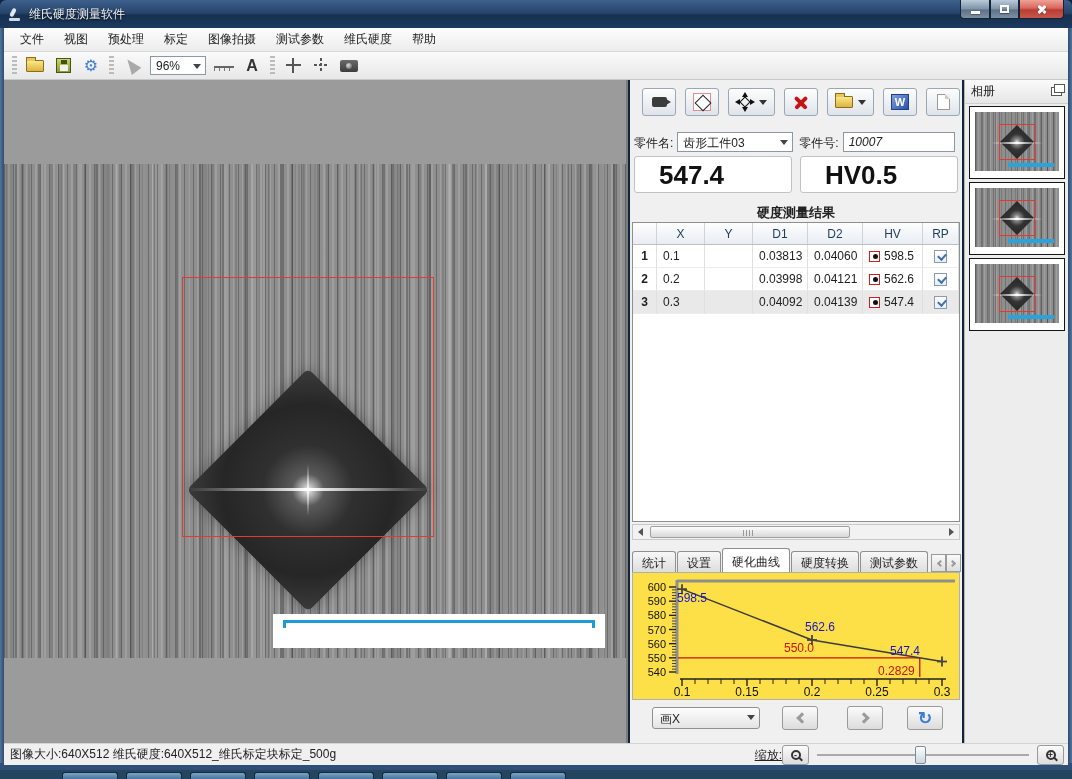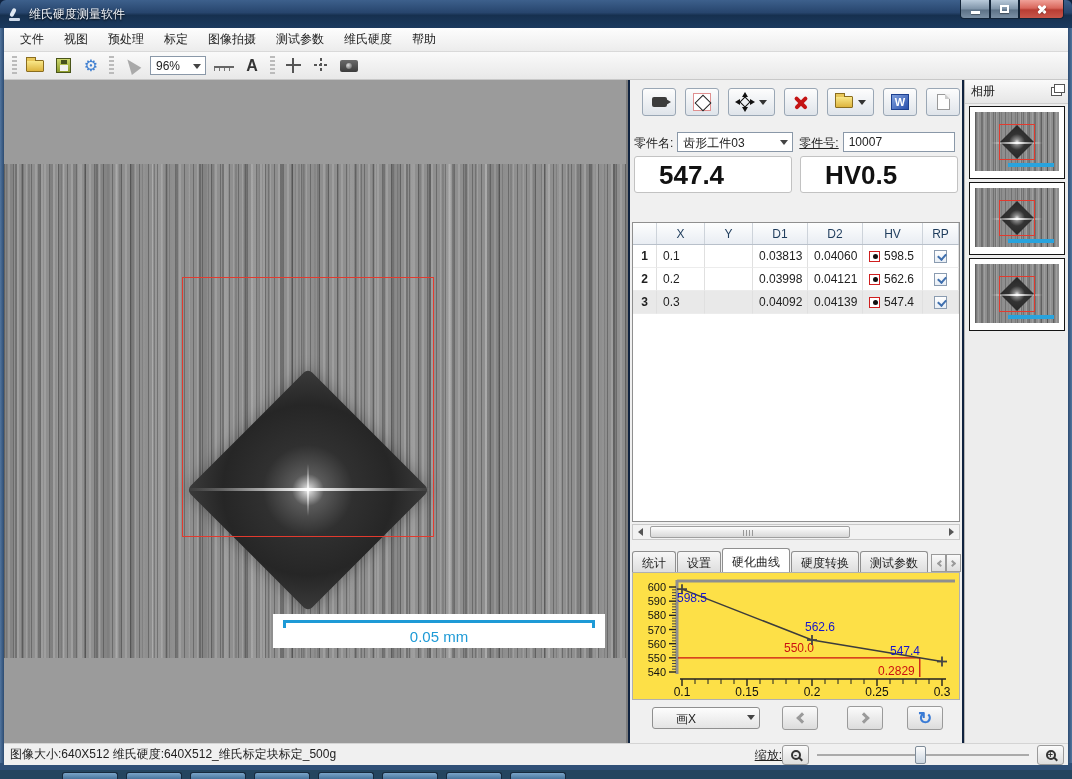--- a/index.html
+++ b/index.html
@@ -128,21 +128,21 @@
   .ic-x::before { transform:rotate(45deg);} .ic-x::after { transform:rotate(-45deg);}
   .ic-word { width:18px; height:16px; border:1px solid #1c3f8f; color:#fff; font-weight:bold; font-size:11px;
     text-align:center; line-height:15px; background:linear-gradient(135deg,#7fa0dd,#2a50ac); }
   .ic-page { width:13px; height:16px; background:#fdfdfd; border:1px solid #999; position:relative; }
   .ic-page::before { content:""; position:absolute; right:-1px; top:-1px; width:0; height:0;
     border-left:5px solid #ccc; border-top:5px solid #f0f0f0; }
 
   .field-row { position:absolute; left:4px; top:52px; width:324px; height:20px; display:flex; align-items:flex-end; }
   .flabel { margin-right:4px; }
   .combo { width:116px; height:20px; background:#fff; border:1px solid #8a98a8; position:relative; padding:2px 0 0 5px; }
-  .tinput { width:112px; height:20px; background:#fff; border:1px solid #8a98a8; padding:2px 0 0 5px; }
+  .tinput { width:112px; height:20px; background:#fff; border:1px solid #8a98a8; padding:2px 0 0 5px;font-style:italic; }
 
   .bigval { position:absolute; top:76px; width:158px; height:37px; background:#fff; border:1px solid #c2c2c2;
     border-radius:3px; font-size:26px; font-weight:bold; color:#111; padding:3px 0 0 24px; }
   .bigval.v1 { left:4px; } .bigval.v2 { left:170px; }
 
   .results-title { position:absolute; left:2px; top:120px; width:328px; height:22px; text-align:center;
     font-weight:bold; font-size:13px; padding-top:4px; }
 
   .tablebox { position:absolute; left:2px; top:142px; width:328px; height:300px; background:#fff; border:1px solid #8f8f8f; }
   .trow { display:flex; height:23px; }
@@ -174,21 +174,21 @@
     background:linear-gradient(#f7f7f7,#dedede); margin-right:1px; white-space:nowrap; }
   .tab.active { height:24px; background:#fff; font-weight:normal; padding-top:5px; z-index:2; }
   .tab-spin { margin-left:2px; display:flex; }
   .spinbtn { width:15px; height:18px; border:1px solid #9a9a9a; background:linear-gradient(#fafafa,#ddd);
     display:flex; align-items:center; justify-content:center; }
 
   .chartbox { position:absolute; left:2px; top:492px; width:328px; height:128px; background:#fde047; border:1px solid #b0b0b0; }
 
   .chart-controls { position:absolute; left:0; top:624px; width:332px; height:30px; }
   .series-combo { position:absolute; left:22px; top:3px; width:108px; height:22px; background:linear-gradient(#fdfdfd,#e4e4e4);
-    border:1px solid #8f8f8f; border-radius:3px; padding:3px 0 0 23px; }
+    border:1px solid #8f8f8f; border-radius:3px; padding:3px 0 0 7px; }
   .navbtn { position:absolute; top:2px; width:36px; height:24px; border:1px solid #9a9a9a; border-radius:3px;
     background:linear-gradient(#fbfbfb,#dcdcdc); display:flex; align-items:center; justify-content:center; }
   .chev { width:8px; height:8px; border-left:3px solid #9a9a9a; border-bottom:3px solid #9a9a9a; }
   .chev.left { transform:rotate(45deg); margin-left:3px; }
   .chev.right { transform:rotate(-135deg); margin-right:3px; }
   .ic-refresh { color:#3a7bd5; font-size:17px; font-weight:bold; line-height:17px; }
 
   
   .album { left:964px; top:80px; width:104px; height:663px; background:#ededed; border-left:1px solid #b5b5b5; }
   .album-head { height:24px; display:flex; align-items:center; padding:0 6px; justify-content:space-between;
@@ -305,21 +305,20 @@
 
   <div class="abs viewport">
     <div class="specimen">
       <div class="indent-diamond"></div>
       <div class="glint-h"></div>
       <div class="glint-v"></div>
     </div>
     <div class="measure-rect"></div>
     <div class="scalebar">
       <div class="bracket"></div>
-      <div class="sb-label">0.05 mm</div>
     </div>
   </div>
 
   <div class="abs panel">
     <div class="pbtn-row">
       <span class="pbtn">
           <span class="ic-video"></span>
         </span>
       <span class="pbtn">
           <span class="ic-diabox"></span>
@@ -347,27 +346,28 @@
           <span class="ic-page"></span>
         </span>
     </div>
 
     <div class="field-row">
       <span class="flabel">零件名:</span>
       <span class="combo">
         <span>齿形工件03</span>
         <span class="combo-arrow"></span>
       </span>
-      <span class="flabel" style="margin-left:6px;text-decoration:underline;">零件号:</span>
+      <span class="flabel" style="margin-left:6px;">零件号:</span>
       <span class="tinput">10007</span>
     </div>
 
     <div class="bigval v1">547.4</div>
     <div class="bigval v2">HV0.5</div>
 
+    <div class="results-title">硬度测量结果</div>
 
     <div class="tablebox" id="resultTable">
         <div class="trow head">
           <div class="tcell c0"></div>
           <div class="tcell c1">X</div>
           <div class="tcell c2">Y</div>
           <div class="tcell c3">D1</div>
           <div class="tcell c4">D2</div>
           <div class="tcell c5">HV</div>
           <div class="tcell c6">RP</div>

